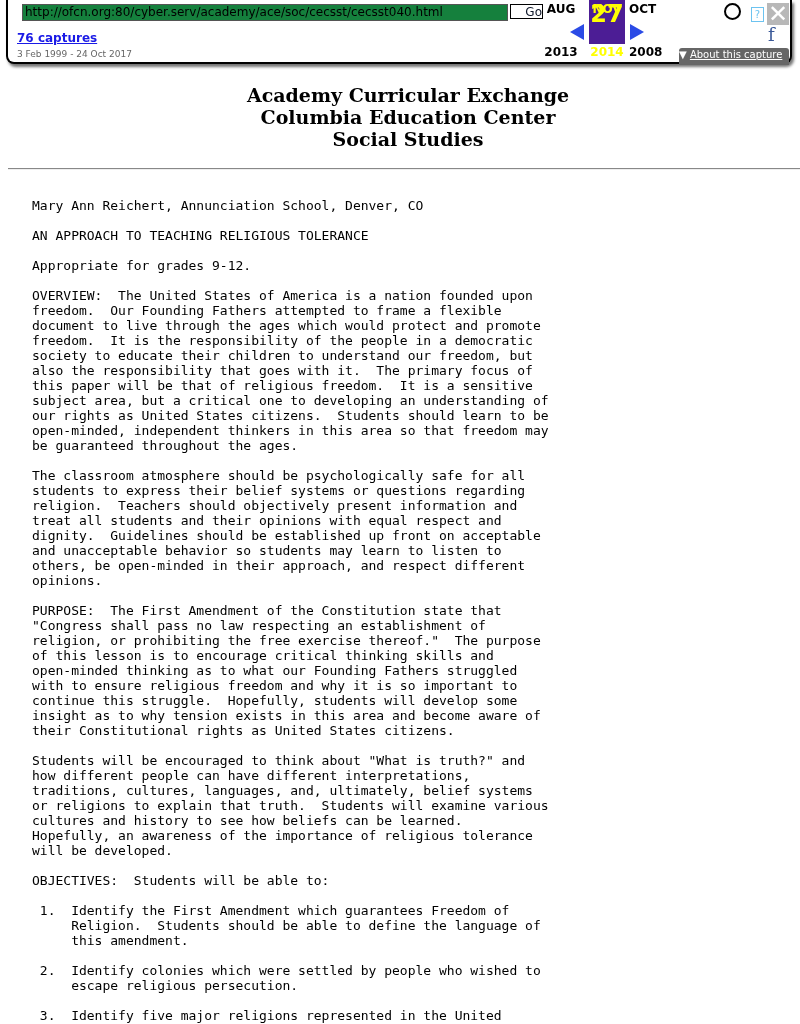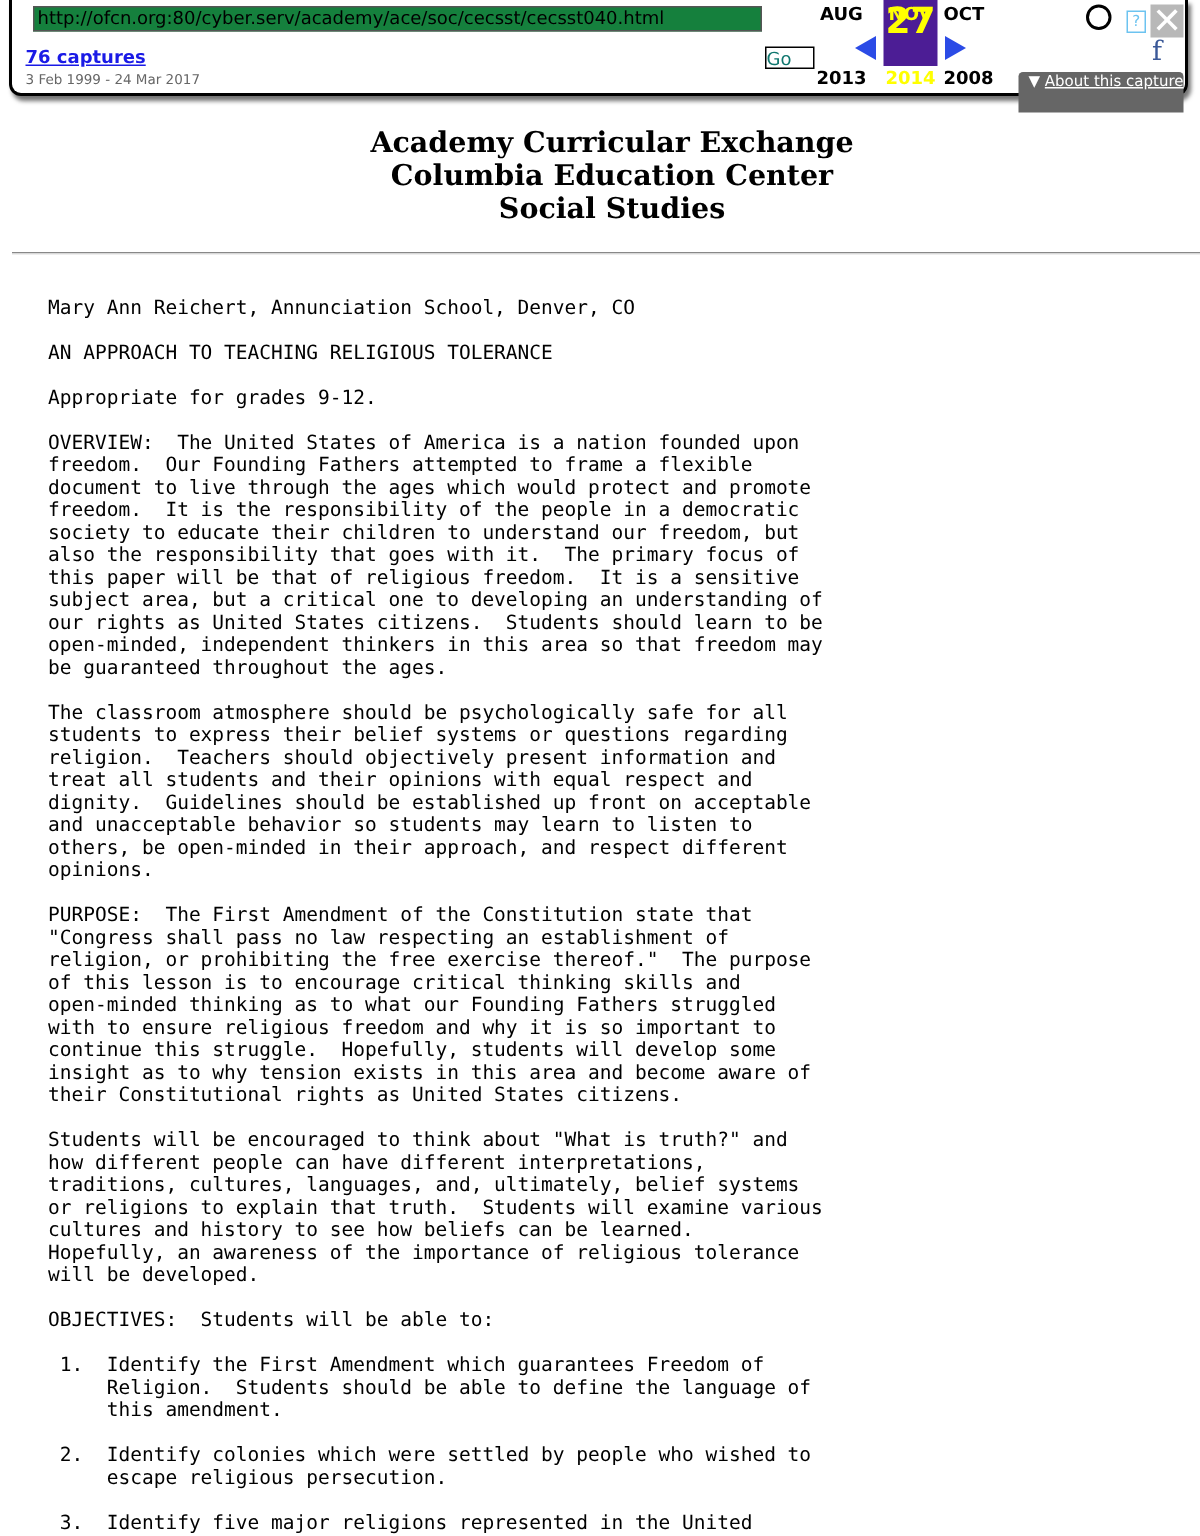--- a/index.html
+++ b/index.html
@@ -16,21 +16,21 @@
   }
   #wm-url {
     position: absolute; left: 14px; top: 4px; width: 480px; height: 15px;
     border: 1px solid #555; font-size: 12px; line-height: 15px; padding: 0 2px;
     font-family: "DejaVu Sans", sans-serif; color: #000; background: #15803d;
     box-sizing: content-box; outline: none;
   }
   #wm-go {
     position: absolute; left: 502px; top: 4px; width: 33px; height: 15px;
     border: 1px solid #000; background: #fff; font-size: 12px; line-height: 14px;
-    text-align: left; padding: 0; font-family: "DejaVu Sans", sans-serif; color: #0f766e; margin-top: 27px;
+    text-align: right; padding: 0; font-family: "DejaVu Sans", sans-serif; color: #0f172a;
   }
   #wm-captures {
     position: absolute; left: 9px; top: 31px; font-size: 12px; font-weight: bold;
     color: #1a1ae6; text-decoration: underline;
   }
   #wm-range {
     position: absolute; left: 9px; top: 49px; font-size: 9px; color: #666;
   }
   .wm-col { position: absolute; top: 0; height: 44px; text-align: center; font-weight: bold; }
   .wm-col .mon { position: absolute; top: 2px; left: 0; right: 0; font-size: 12px; }
@@ -53,22 +53,22 @@
   }
   #wm-close {
     position: absolute; left: 759px; top: 3px; width: 22px; height: 22px;
     background: #b8b8b8; color: #fff; font-size: 24px; line-height: 22px; text-align: center; font-weight: bold;
   }
   #wm-fb {
     position: absolute; left: 760px; top: 24px; font-family: "DejaVu Serif", serif;
     font-size: 18px; color: #3b5998;
   }
   #wm-about {
-    position: absolute; left: 671px; top: 48px; width: 110px; height: 27px;
-    background: #666; color: #fff; font-size: 10px; line-height: 13px; text-align: right;
+    position: absolute; left: 671px; top: 48px; width: 110px; height: 17px;
+    background: #666; color: #fff; font-size: 10px; line-height: 13px; text-align: left;
     border-radius: 3px 3px 0 0;
   }
   #wm-about span.lbl { text-decoration: underline; }
 
   
   #page-head {
     position: absolute; left: 0; top: 84px; width: 816px; text-align: center;
     font-family: "DejaVu Serif", serif; font-weight: bold; font-size: 19px; line-height: 22px; color: #000;
   }
   #page-head div { white-space: nowrap; }
@@ -84,21 +84,21 @@
   .para { display: block; margin-left: 24px; }
   .gap { display: block; height: 15px; }
 </style>
 </head>
 <body>
 
 <div id="wm-toolbar">
   <input id="wm-url" type="text" value="http://ofcn.org:80/cyber.serv/academy/ace/soc/cecsst/cecsst040.html" style="">
   <button id="wm-go">Go</button>
   <a id="wm-captures">76 captures</a>
-  <div id="wm-range">3 Feb 1999 - 24 Mar 2017</div>
+  <div id="wm-range">3 Feb 1999 - 24 Oct 2017</div>
 
   <div id="wm-prev" class="wm-col" style="left:535px;">
     <div class="mon">AUG</div>
     <div class="yr">2013</div>
   </div>
   <div id="wm-cur" class="wm-col" style="left:581px;">
     <div class="mon">NOV</div>
     <div class="day">27</div>
     <div class="yr">2014</div>
   </div>

